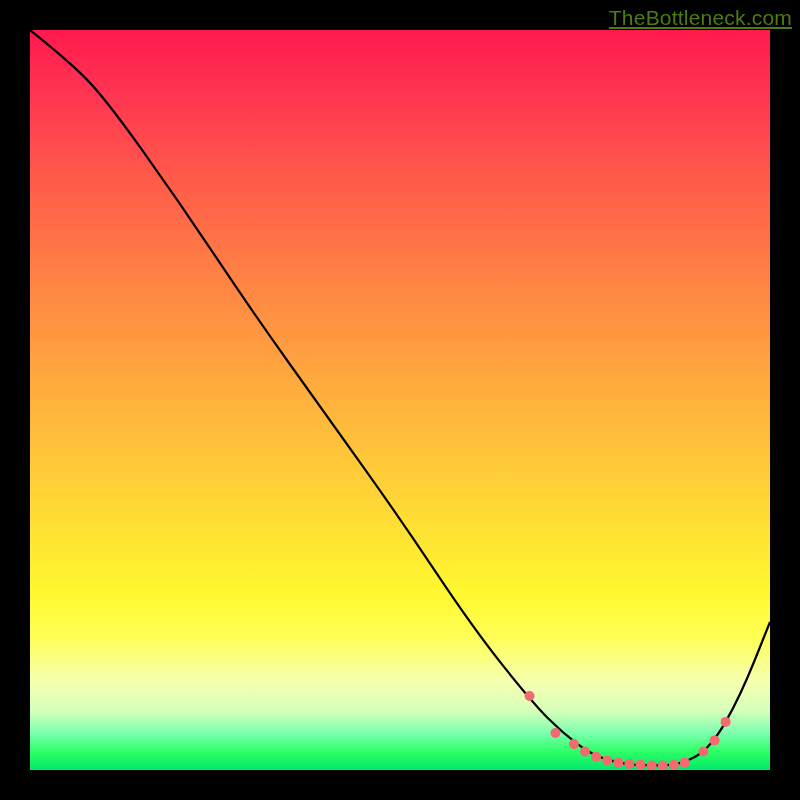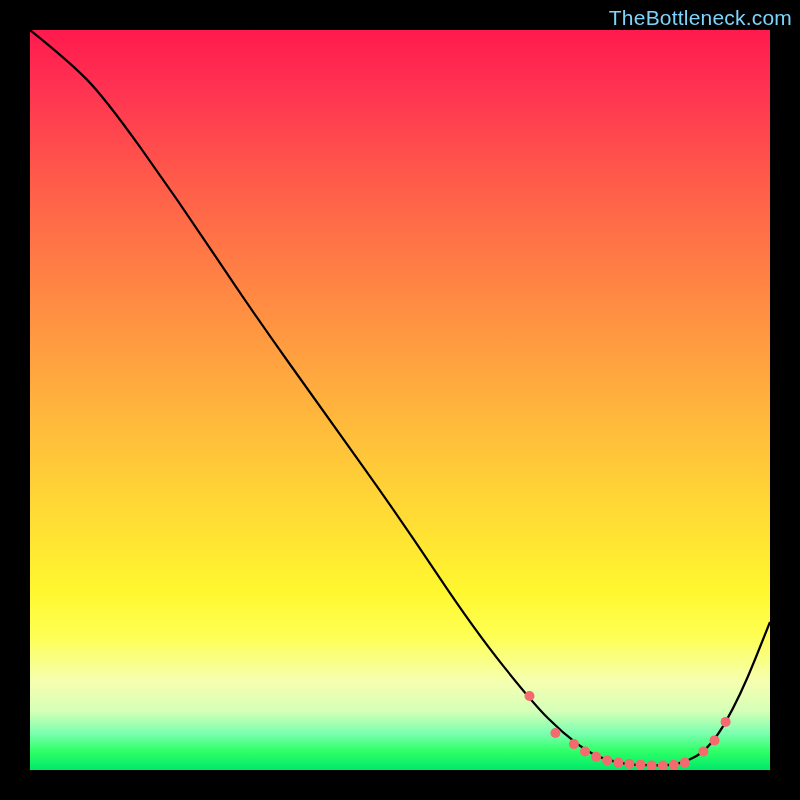--- a/index.html
+++ b/index.html
@@ -46,25 +46,26 @@
     position: absolute;
     left: 0;
     top: 0;
     width: 740px;
     height: 740px;
   }
   .watermark {
     position: absolute;
     top: 6px;
     right: 8px;
-    color: #7dd3fc;
+    color: #4d7c0f;
     font-size: 21px;
     letter-spacing: 0.2px;
     font-weight: 500;
     user-select: none;
+    text-decoration: underline;
   }
 </style>
 </head>
 <body>
 
 <div class="stage">
 
   <div class="plot">
     <svg class="curve" viewBox="0 0 740 740" preserveAspectRatio="none">
       <path id="curve-path" fill="none" stroke="#000000" stroke-width="2.2" d="M 0.00 0.00 Q 37.00 29.60 55.50 48.10 Q 74.00 66.60 111.00 118.40 Q 148.00 170.20 185.00 225.70 Q 222.00 281.20 259.00 333.00 Q 296.00 384.80 333.00 436.60 Q 370.00 488.40 407.00 543.90 Q 444.00 599.40 473.60 636.40 Q 503.20 673.40 518.00 688.20 Q 532.80 703.00 547.60 714.10 Q 562.40 725.20 577.20 729.64 Q 592.00 734.08 606.80 734.82 Q 621.60 735.56 636.40 735.19 Q 651.20 734.82 666.00 726.31 Q 680.80 717.80 695.60 691.90 Q 710.40 666.00 725.20 629.00 T 740.00 592.00"></path>

